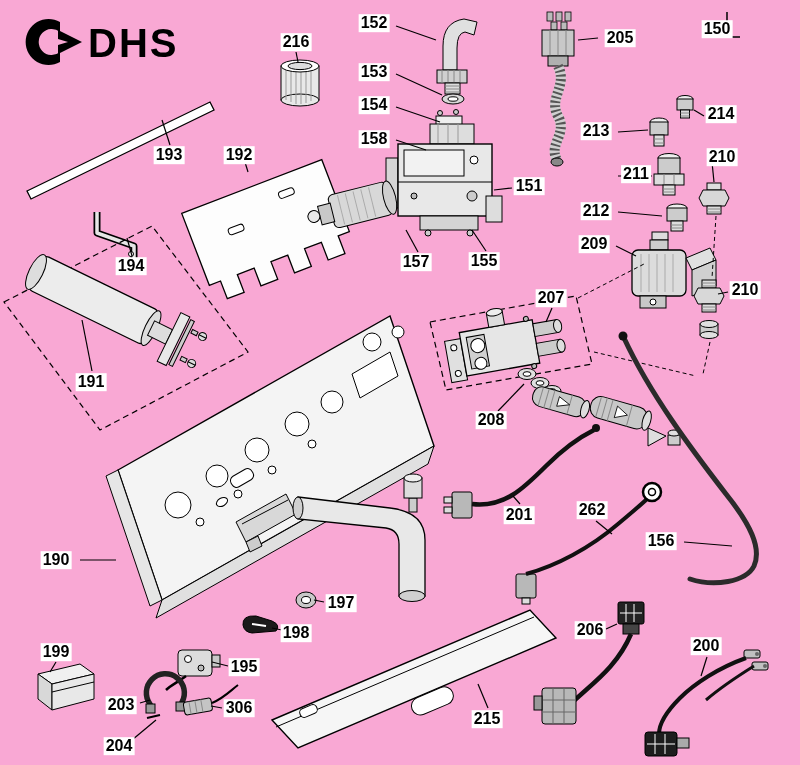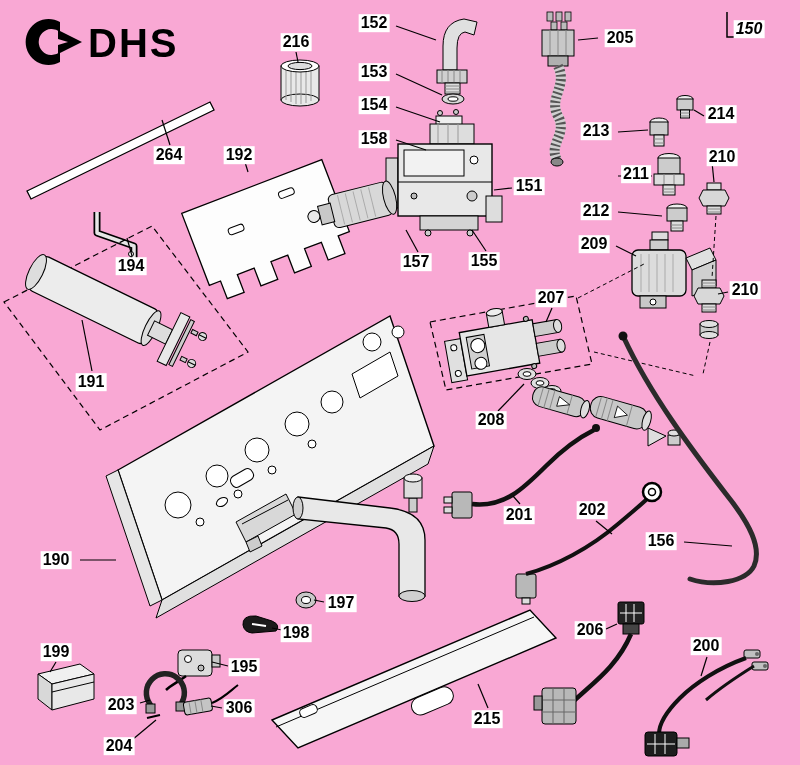--- a/index.html
+++ b/index.html
@@ -431,45 +431,45 @@
     <line x1="140" y1="703" x2="150" y2="700"></line>
     <line x1="222" y1="708" x2="211" y2="706"></line>
     <line x1="132" y1="740" x2="156" y2="720"></line>
     <line x1="488" y1="708" x2="478" y2="684"></line>
     <line x1="606" y1="629" x2="617" y2="624"></line>
     <line x1="707" y1="657" x2="701" y2="676"></line>
   </g>
 </svg>
 
 <div class="labels-layer">
-      <div class="part-label" style="left: 749px; top: 29px; font-style: italic;">150</div>
+      <div class="part-label" style="left: 717px; top: 29px;">150</div>
       <div class="part-label" style="left: 374px; top: 23px;">152</div>
       <div class="part-label" style="left: 374px; top: 72px;">153</div>
       <div class="part-label" style="left: 374px; top: 105px;">154</div>
       <div class="part-label" style="left: 374px; top: 139px;">158</div>
       <div class="part-label" style="left: 296px; top: 42px;">216</div>
       <div class="part-label" style="left: 620px; top: 38px;">205</div>
       <div class="part-label" style="left: 596px; top: 131px;">213</div>
       <div class="part-label" style="left: 721px; top: 114px;">214</div>
       <div class="part-label" style="left: 596px; top: 174px; margin-left: 40px;">211</div>
       <div class="part-label" style="left: 722px; top: 157px;">210</div>
       <div class="part-label" style="left: 596px; top: 211px;">212</div>
       <div class="part-label" style="left: 594px; top: 244px;">209</div>
       <div class="part-label" style="left: 745px; top: 290px;">210</div>
       <div class="part-label" style="left: 529px; top: 186px; text-align: center;">151</div>
       <div class="part-label" style="left: 484px; top: 261px;">155</div>
       <div class="part-label" style="left: 416px; top: 262px; text-align: center;">157</div>
-      <div class="part-label" style="left: 169px; top: 155px;">264</div>
+      <div class="part-label" style="left: 169px; top: 155px;">193</div>
       <div class="part-label" style="left: 239px; top: 155px;">192</div>
       <div class="part-label" style="left: 131px; top: 266px;">194</div>
       <div class="part-label" style="left: 91px; top: 382px;">191</div>
       <div class="part-label" style="left: 551px; top: 298px;">207</div>
       <div class="part-label" style="left: 491px; top: 420px;">208</div>
       <div class="part-label" style="left: 519px; top: 515px;">201</div>
-      <div class="part-label" style="left: 592px; top: 510px;">202</div>
+      <div class="part-label" style="left: 592px; top: 510px;">262</div>
       <div class="part-label" style="left: 661px; top: 541px;">156</div>
       <div class="part-label" style="left: 56px; top: 560px;">190</div>
       <div class="part-label" style="left: 341px; top: 603px;">197</div>
       <div class="part-label" style="left: 296px; top: 633px;">198</div>
       <div class="part-label" style="left: 56px; top: 652px;">199</div>
       <div class="part-label" style="left: 244px; top: 667px;">195</div>
       <div class="part-label" style="left: 121px; top: 705px;">203</div>
       <div class="part-label" style="left: 239px; top: 708px;">306</div>
       <div class="part-label" style="left: 119px; top: 746px;">204</div>
       <div class="part-label" style="left: 487px; top: 719px;">215</div>

